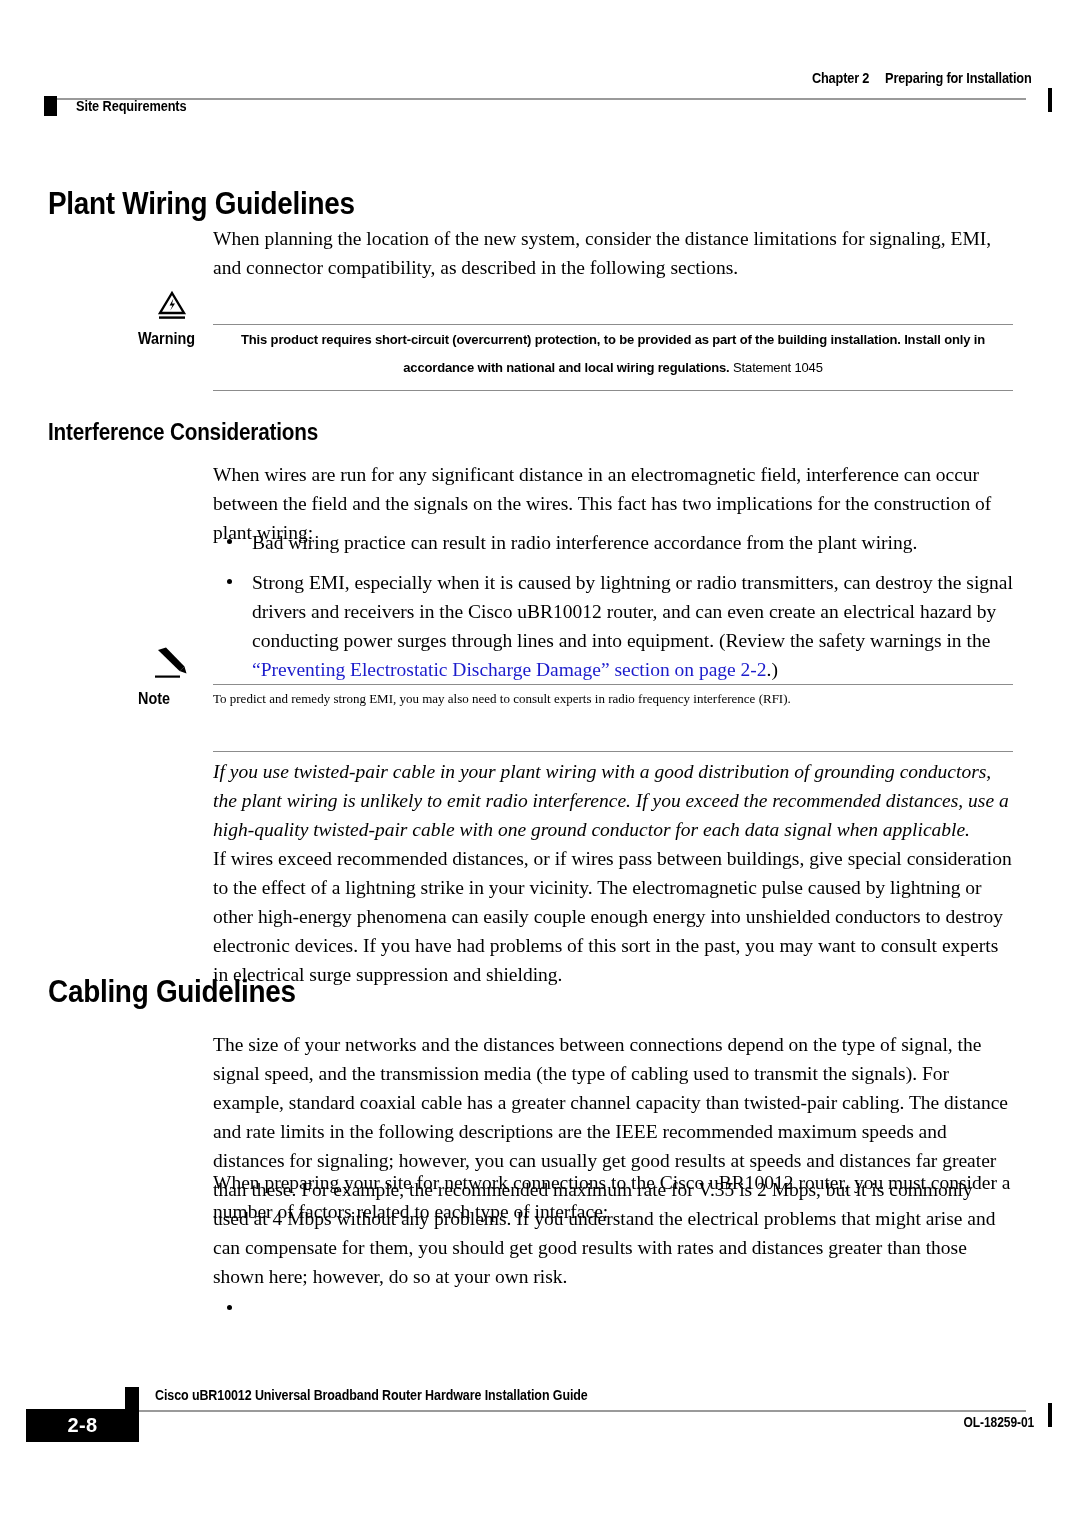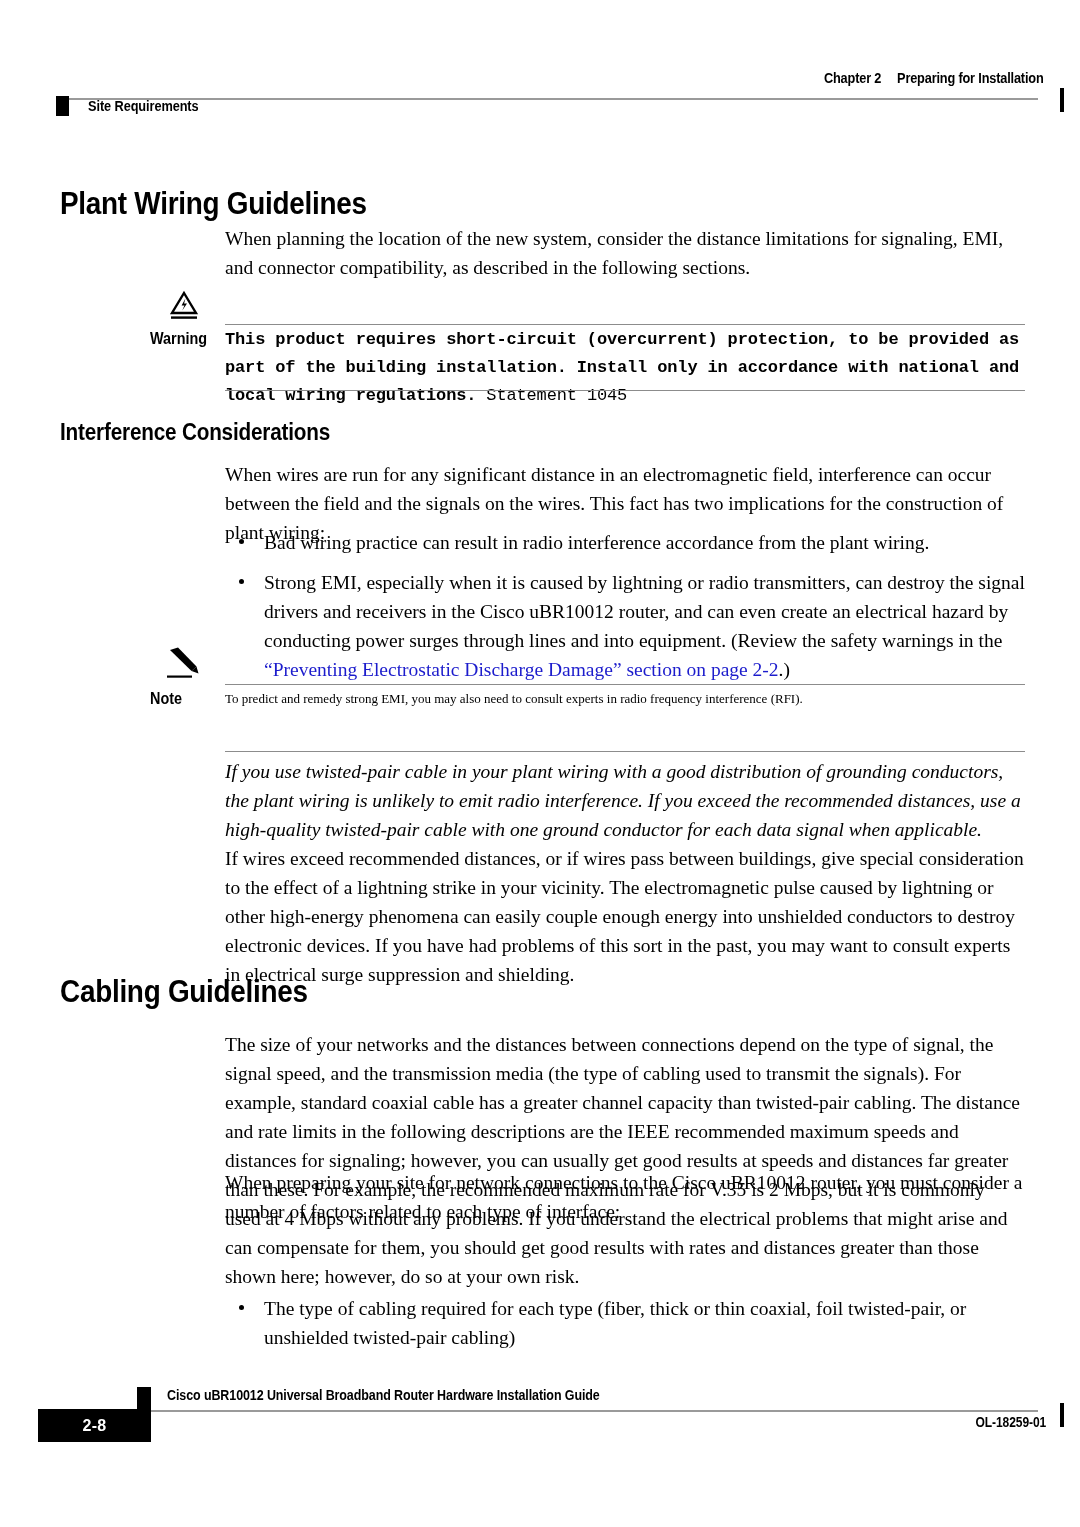--- a/index.html
+++ b/index.html
@@ -12,21 +12,20 @@
     height: 1527px;
     position: relative;
     font-family: "Liberation Serif", "DejaVu Serif", serif;
     color: #000000;
     overflow: hidden;
   }
 
   .page {
     position: absolute;
     inset: 0;
-    margin-left: 12px;
   }
 
   
   .header {
     position: absolute;
     left: 0;
     top: 70px;
     width: 1080px;
     height: 60px;
   }
@@ -189,25 +188,26 @@
     white-space: nowrap;
   }
   .admon-body {
     position: absolute;
     left: 75px;
     width: 800px;
     font-size: 13px;
     line-height: 29px;
   }
   .admon-body.warn {
-    font-family: Liberation Mono, monospace;
-    font-weight: bold;
-    font-size: 17px;
+    font-family: Liberation Sans, sans-serif;
+    font-weight: bold;
+    font-size: 13px;
     line-height: 28px;
     letter-spacing: -0.15px;
+    text-align: center;
   }
   .admon-body.warn .stmt {
     font-weight: normal;
   }
 
   .icon-warning {
     position: absolute;
     left: 16px;
     top: -34px;
     width: 40px;
@@ -278,21 +278,21 @@
     left: 26px;
     top: 24px;
     width: 113px;
     height: 33px;
     display: flex;
     align-items: center;
     justify-content: center;
     color: #ffffff;
     font-family: "Liberation Sans Narrow", "Liberation Sans", sans-serif;
     font-weight: bold;
-    font-size: 16px;
+    font-size: 20px;
     letter-spacing: 0.3px;
   }
   .ftr-docid {
     position: absolute;
     right: 46px;
     top: 29px;
     font-family: "Liberation Sans Narrow", "Liberation Sans", sans-serif;
     font-weight: bold;
     font-size: 14px;
     letter-spacing: -0.1px;
@@ -371,21 +371,20 @@
 
     <h1 class="chapter-head" style="top:974px;">Cabling Guidelines</h1>
 
     <p class="body-para" style="top:1030px;">The size of your networks and the distances between connections depend on the type of signal, the signal speed, and the transmission media (the type of cabling used to transmit the signals). For example, standard coaxial cable has a greater channel capacity than twisted-pair cabling. The distance and rate limits in the following descriptions are the IEEE recommended maximum speeds and distances for signaling; however, you can usually get good results at speeds and distances far greater than these. For example, the recommended maximum rate for V.35 is 2 Mbps, but it is commonly used at 4 Mbps without any problems. If you understand the electrical problems that might arise and can compensate for them, you should get good results with rates and distances greater than those shown here; however, do so at your own risk.</p>
 
     <p class="body-para" style="top:1168px;">When preparing your site for network connections to the Cisco uBR10012 router, you must consider a number of factors related to each type of interface:</p>
 
     <ul class="bullets" style="top:1294px;">
       <li>
         <span class="bullet-dot"></span>
-        <span>The type of cabling required for each type (fiber, thick or thin coaxial, foil twisted-pair, or unshielded twisted-pair cabling)</span>
       </li>
     </ul>
 
   </div>
 
   <div class="footer">
     <div class="ftr-square"></div>
     <div class="ftr-guide-title">Cisco uBR10012 Universal Broadband Router Hardware Installation Guide</div>
     <div class="ftr-rule"></div>
     <div class="ftr-rule-cap"></div>

